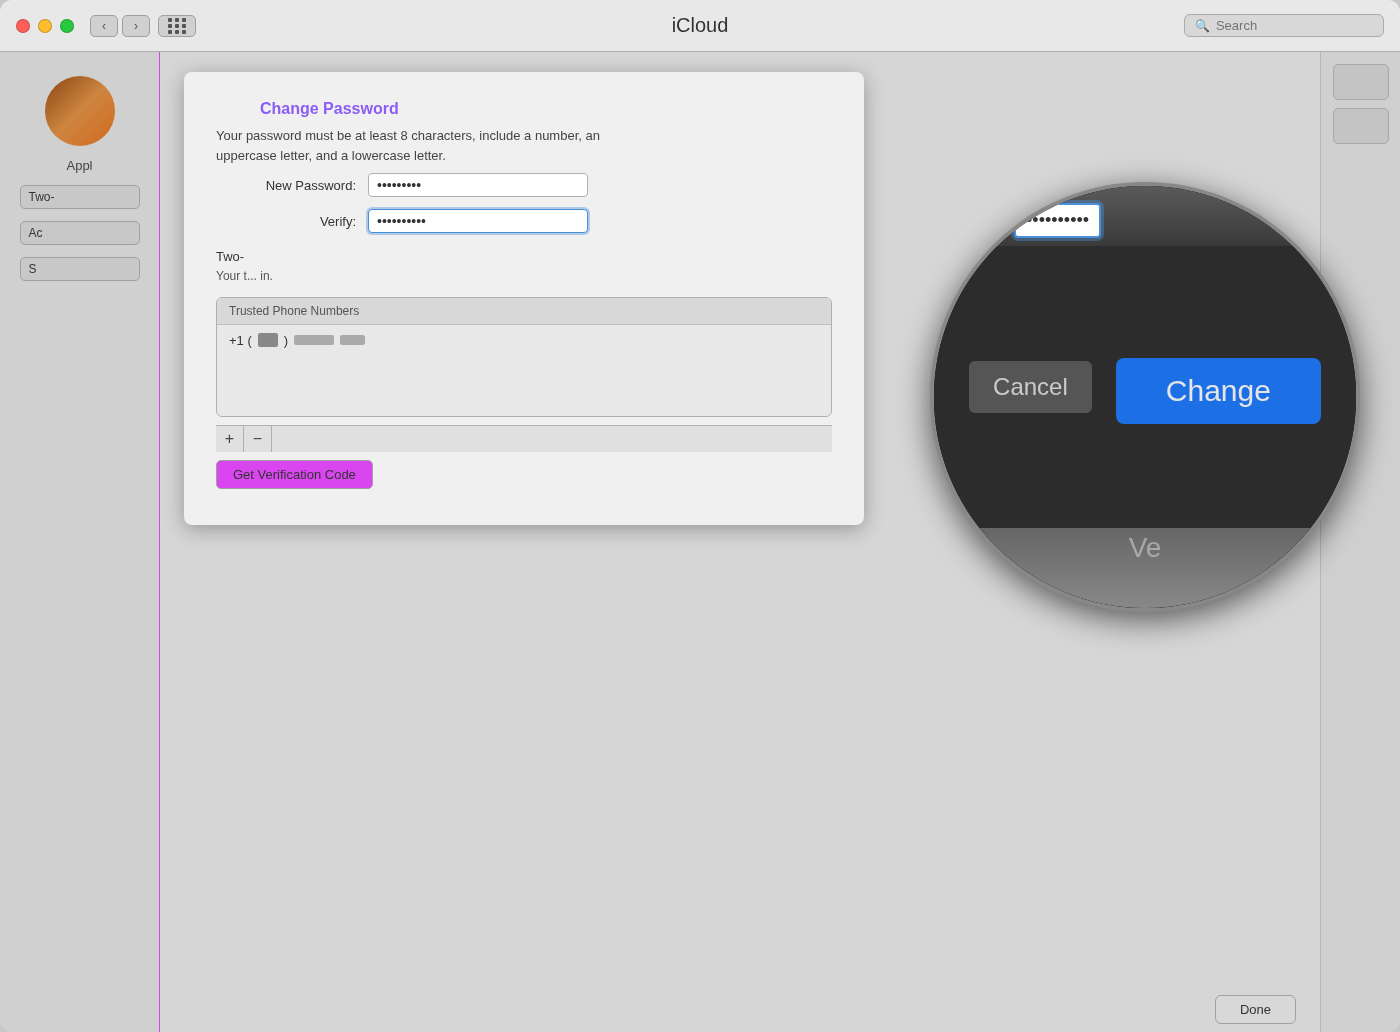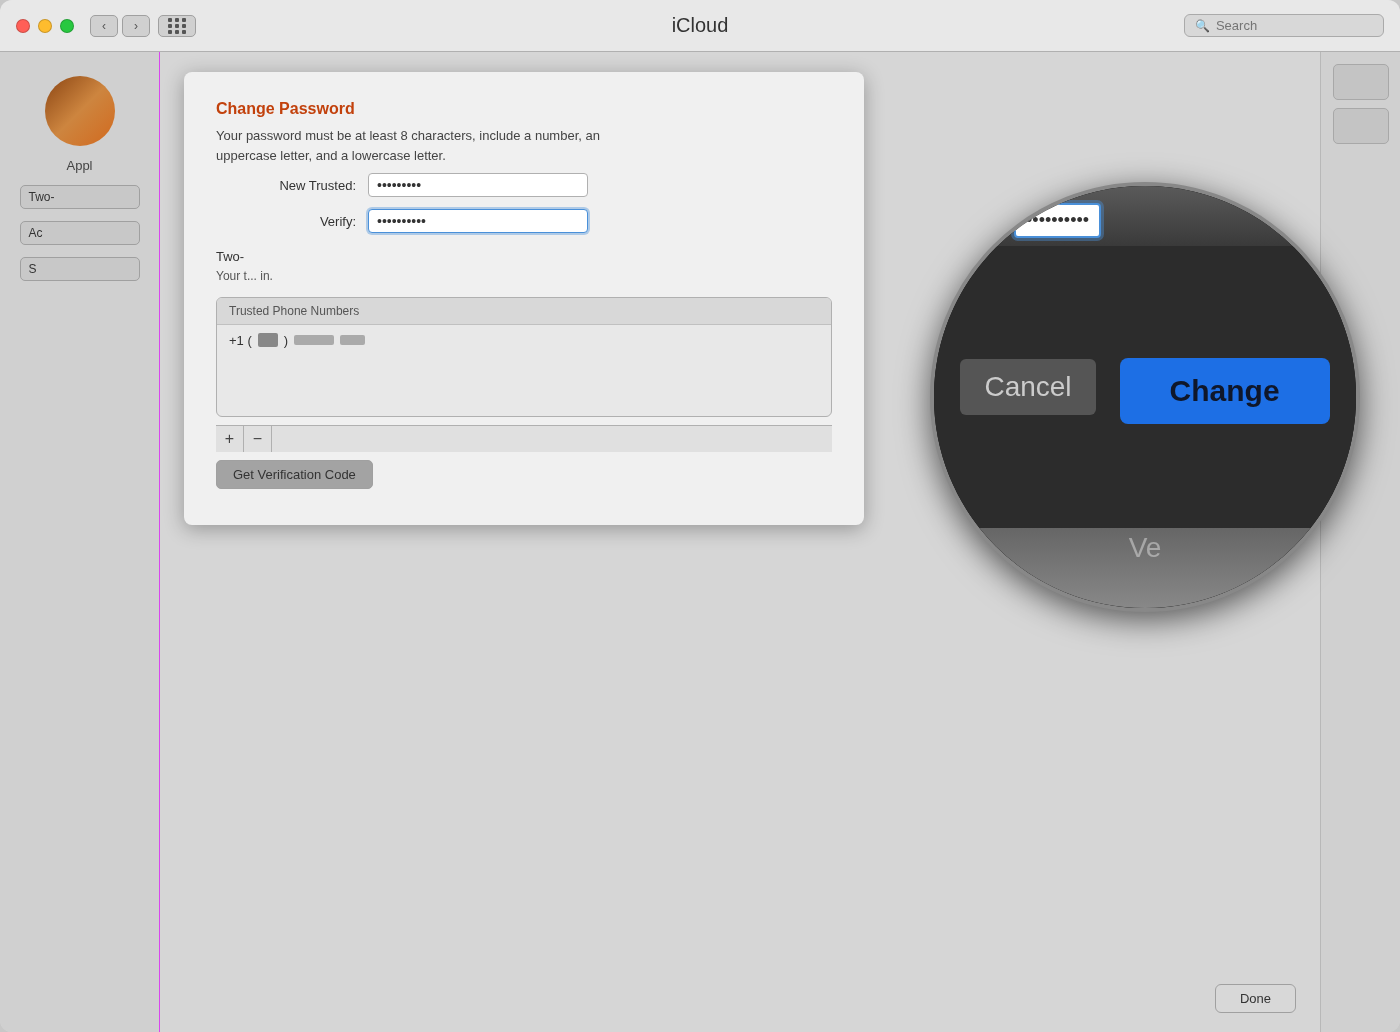--- a/index.html
+++ b/index.html
@@ -190,22 +190,23 @@
       border-radius: 8px;
       padding: 28px 32px;
       width: 680px;
       box-shadow: 0 4px 20px rgba(0,0,0,0.3);
       position: relative;
     }
 
     .dialog-title {
       font-size: 16px;
       font-weight: 700;
-      color: #c2410c;
+      color: #8b5cf6;
       margin-bottom: 8px;
+      margin-left: 44px;
     }
 
     .dialog-subtitle {
       font-size: 13px;
       color: #444;
       line-height: 1.5;
       margin-bottom: 8px;
       max-width: 440px;
     }
 
@@ -322,39 +323,39 @@
       font-size: 16px;
       color: #444;
       cursor: pointer;
       border-right: 1px solid #b0b0b0;
       background: #e0e0e0;
     }
 
     .get-verification-btn {
       display: inline-block;
       padding: 6px 16px;
-      background: #a3a3a3;
+      background: #d946ef;
       border: 1px solid #a0a0a0;
       border-radius: 5px;
       font-size: 13px;
       color: #333;
       cursor: pointer;
       margin-bottom: 8px;
       margin-top: 8px;
     }
 
     .verification-desc {
       font-size: 12px;
       color: #555;
     }
 
     
     .bottom-bar {
       position: absolute;
-      bottom: 19px;
+      bottom: 8px;
       right: 24px;
     }
 
     .done-btn {
       padding: 6px 24px;
       background: #d8d8d8;
       border: 1px solid #a0a0a0;
       border-radius: 6px;
       font-size: 13px;
       color: #333;
@@ -385,38 +386,38 @@
       position: relative;
       display: flex;
       flex-direction: column;
       align-items: center;
       justify-content: center;
       background: #2a2a2a;
     }
 
     .change-button {
       background: #1d6fe5;
-      color: #0f172a;
+      color: #e5e5e5;
       border: none;
       border-radius: 8px;
       padding: 16px 50px;
       font-size: 30px;
-      font-weight: 700;
+      font-weight: 400;
       cursor: pointer;
       margin-top: 8px;
     }
 
     
     .zoom-cancel-btn {
       background: #555;
       color: #ccc;
       border: none;
       border-radius: 6px;
       padding: 12px 24px;
-      font-size: 28px;
+      font-size: 24px;
       cursor: pointer;
       margin-right: 12px;
     }
 
     .zoom-buttons-row {
       display: flex;
       align-items: center;
       gap: 12px;
     }
 
@@ -486,21 +487,21 @@
     </div>
 
     <div class="main-panel">
 
       <div class="dialog">
         <div class="dialog-title">Change Password</div>
         <div class="dialog-subtitle">Your password must be at least 8 characters, include a number, an uppercase letter, and a lowercase letter.</div>
 
         
         <div class="field-row">
-          <div class="field-label">New Trusted:</div>
+          <div class="field-label">New Password:</div>
           <input class="field-input" type="password" value="123456789" style="">
         </div>
 
         
         <div class="field-row">
           <div class="field-label">Verify:</div>
           <input class="field-input active" type="password" value="1234567890" style="">
         </div>
 
         

